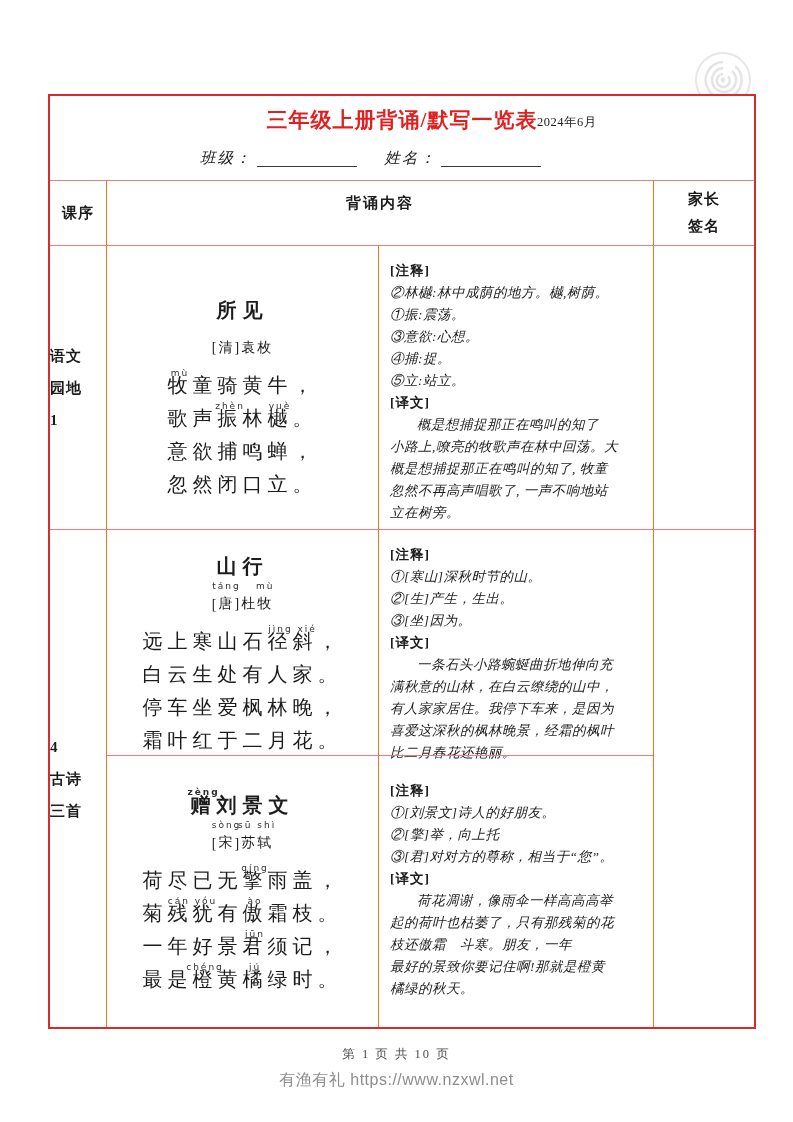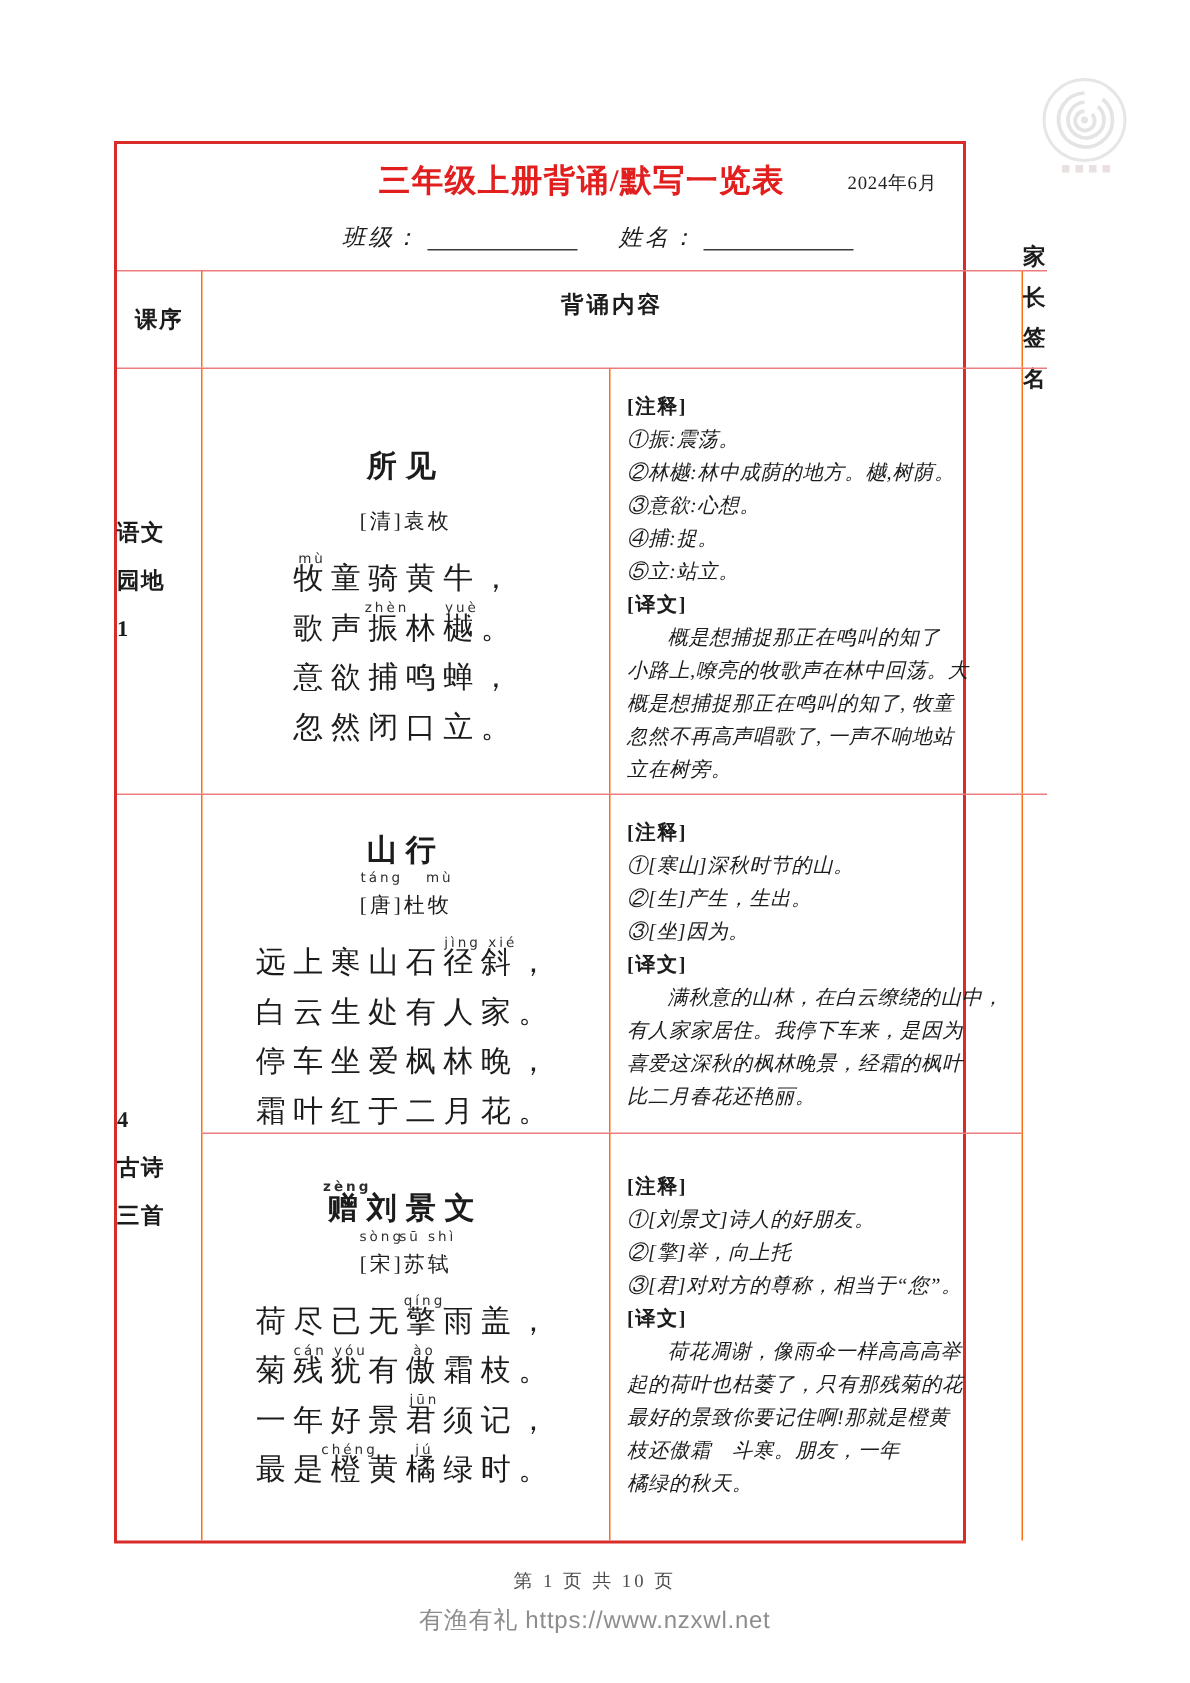--- a/index.html
+++ b/index.html
@@ -7,21 +7,21 @@
   .page {
     position:relative; width:793px; height:1122px; background:#ffffff;
     font-family:"Liberation Serif","DejaVu Serif",serif; color:#1c1c1c; overflow:hidden;
   }
 
   
   .watermark { position:absolute; left:686px; top:46px; width:74px; height:74px; opacity:.75; }
 
   
   .sheet {
-    position:absolute; left:76px; top:94px; width:568px; height:935px;
+    position:absolute; left:48px; top:94px; width:708px; height:935px;
     border:2px solid #da2b2b; background:#fff;
     display:grid;
     grid-template-columns:56px 272px 275px 1fr;
     grid-template-rows:84px 65px 284px 226px 1fr;
   }
   .cell { position:relative; }
   .bt { border-top:1px solid #ec7d7d; }
   .bl { border-left:1px solid #f97316; }
 
   
@@ -162,22 +162,22 @@
             <span class="seg"><span class="txt">意欲捕鸣蝉，</span></span>
           </div>
           <div class="poem-line">
             <span class="seg"><span class="txt">忽然闭口立。</span></span>
           </div>
         </div>
     </div>
     <div class="cell c-r1-notes bt bl notes">
       <div class="notes-head">[注释]</div>
       <div class="notes-list">
+          <div class="ln">②林樾:林中成荫的地方。樾,树荫。</div>
           <div class="ln">①振:震荡。</div>
-          <div class="ln">②林樾:林中成荫的地方。樾,树荫。</div>
           <div class="ln">③意欲:心想。</div>
           <div class="ln">④捕:捉。</div>
           <div class="ln">⑤立:站立。</div>
         </div>
       <div class="notes-head">[译文]</div>
       <div class="trans">
           <div class="ln">概是想捕捉那正在鸣叫的知了</div>
           <div class="ln">小路上,嘹亮的牧歌声在林中回荡。大</div>
           <div class="ln">概是想捕捉那正在鸣叫的知了, 牧童</div>
           <div class="ln">忽然不再高声唱歌了, 一声不响地站</div>
@@ -221,20 +221,21 @@
     </div>
     <div class="cell c-r2a-notes bt bl notes">
       <div class="notes-head">[注释]</div>
       <div class="notes-list">
           <div class="ln">①[寒山]深秋时节的山。</div>
           <div class="ln">②[生]产生，生出。</div>
           <div class="ln">③[坐]因为。</div>
         </div>
       <div class="notes-head">[译文]</div>
       <div class="trans">
+          <div class="ln">一条石头小路蜿蜒曲折地伸向充</div>
           <div class="ln">满秋意的山林，在白云缭绕的山中，</div>
           <div class="ln">有人家家居住。我停下车来，是因为</div>
           <div class="ln">喜爱这深秋的枫林晚景，经霜的枫叶</div>
           <div class="ln">比二月春花还艳丽。</div>
         </div>
     </div>
 
     <div class="cell c-r2b-poem bt bl poem">
       <div class="poem-title ruby-line">
           <span class="seg"><span class="py">zèng</span><span class="txt">赠</span></span>
@@ -277,22 +278,22 @@
       <div class="notes-head">[注释]</div>
       <div class="notes-list">
           <div class="ln">①[刘景文]诗人的好朋友。</div>
           <div class="ln">②[擎]举，向上托</div>
           <div class="ln">③[君]对对方的尊称，相当于“您”。</div>
         </div>
       <div class="notes-head">[译文]</div>
       <div class="trans">
           <div class="ln">荷花凋谢，像雨伞一样高高高举</div>
           <div class="ln">起的荷叶也枯萎了，只有那残菊的花</div>
+          <div class="ln">枝还傲霜　斗寒。朋友，一年</div>
           <div class="ln">最好的景致你要记住啊!那就是橙黄</div>
-          <div class="ln">枝还傲霜　斗寒。朋友，一年</div>
           <div class="ln">橘绿的秋天。</div>
         </div>
     </div>
 
     <div class="cell c-r2-parent bt bl"></div>
   </div>
 
   <div class="footer-page">第 1 页 共 10 页</div>
   <div class="footer-site">有渔有礼 https://www.nzxwl.net</div>
 </div>

